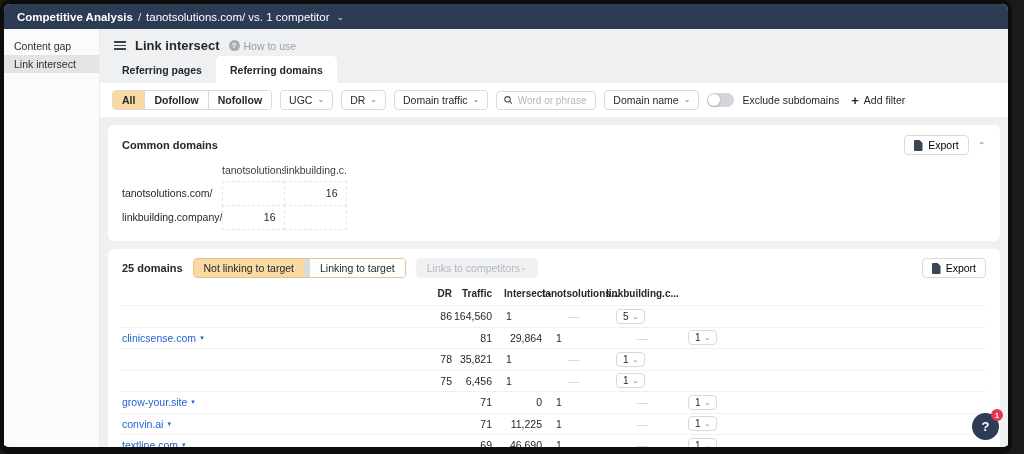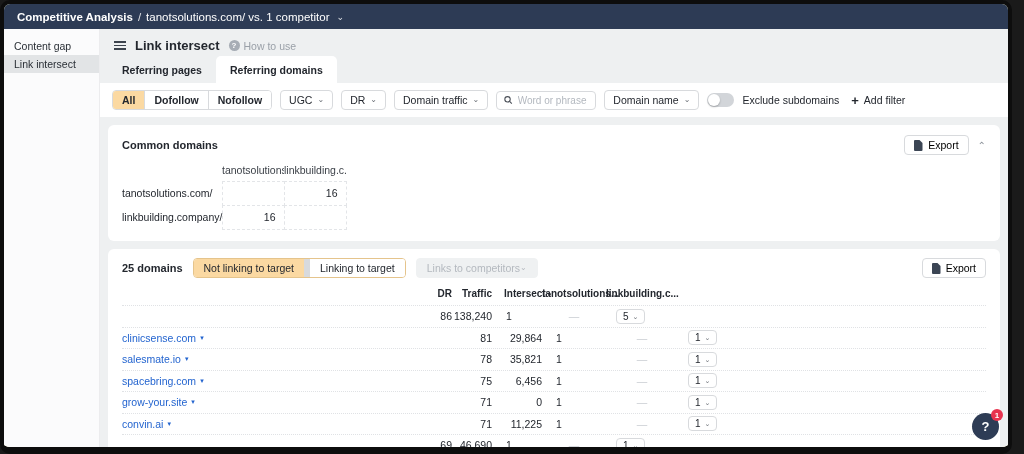--- a/index.html
+++ b/index.html
@@ -222,21 +222,21 @@
           <span class="th-pad"><span>Intersect</span><span class="sort">▾</span></span>
           <span>tanotsolutions...</span>
           <span>linkbuilding.c...</span>
           <span></span>
         </div>
 
         <div>
 
             <div class="tgrid trow">
               <span class="num">86</span>
-              <span class="num">138,240</span>
+              <span class="num">164,560</span>
               <span class="icell">1</span>
               <span class="dashcell">—</span>
               <span class="selcell">
                 <span class="mini-select">
                   <span>5</span>
                   <span class="caret">⌄</span>
                 </span>
               </span>
               <span></span>
             </div>
@@ -253,42 +253,34 @@
               <span class="selcell">
                 <span class="mini-select">
                   <span>1</span>
                   <span class="caret">⌄</span>
                 </span>
               </span>
               <span></span>
             </div>
 
             <div class="tgrid trow">
-              <span class="domain-link">
-                <span>salesmate.io</span>
-                <span class="dcaret">▾</span>
-              </span>
               <span class="num">78</span>
               <span class="num">35,821</span>
               <span class="icell">1</span>
               <span class="dashcell">—</span>
               <span class="selcell">
                 <span class="mini-select">
                   <span>1</span>
                   <span class="caret">⌄</span>
                 </span>
               </span>
               <span></span>
             </div>
 
             <div class="tgrid trow">
-              <span class="domain-link">
-                <span>spacebring.com</span>
-                <span class="dcaret">▾</span>
-              </span>
               <span class="num">75</span>
               <span class="num">6,456</span>
               <span class="icell">1</span>
               <span class="dashcell">—</span>
               <span class="selcell">
                 <span class="mini-select">
                   <span>1</span>
                   <span class="caret">⌄</span>
                 </span>
               </span>
@@ -325,20 +317,24 @@
               <span class="selcell">
                 <span class="mini-select">
                   <span>1</span>
                   <span class="caret">⌄</span>
                 </span>
               </span>
               <span></span>
             </div>
 
             <div class="tgrid trow">
+              <span class="domain-link">
+                <span>textline.com</span>
+                <span class="dcaret">▾</span>
+              </span>
               <span class="num">69</span>
               <span class="num">46,690</span>
               <span class="icell">1</span>
               <span class="dashcell">—</span>
               <span class="selcell">
                 <span class="mini-select">
                   <span>1</span>
                   <span class="caret">⌄</span>
                 </span>
               </span>

